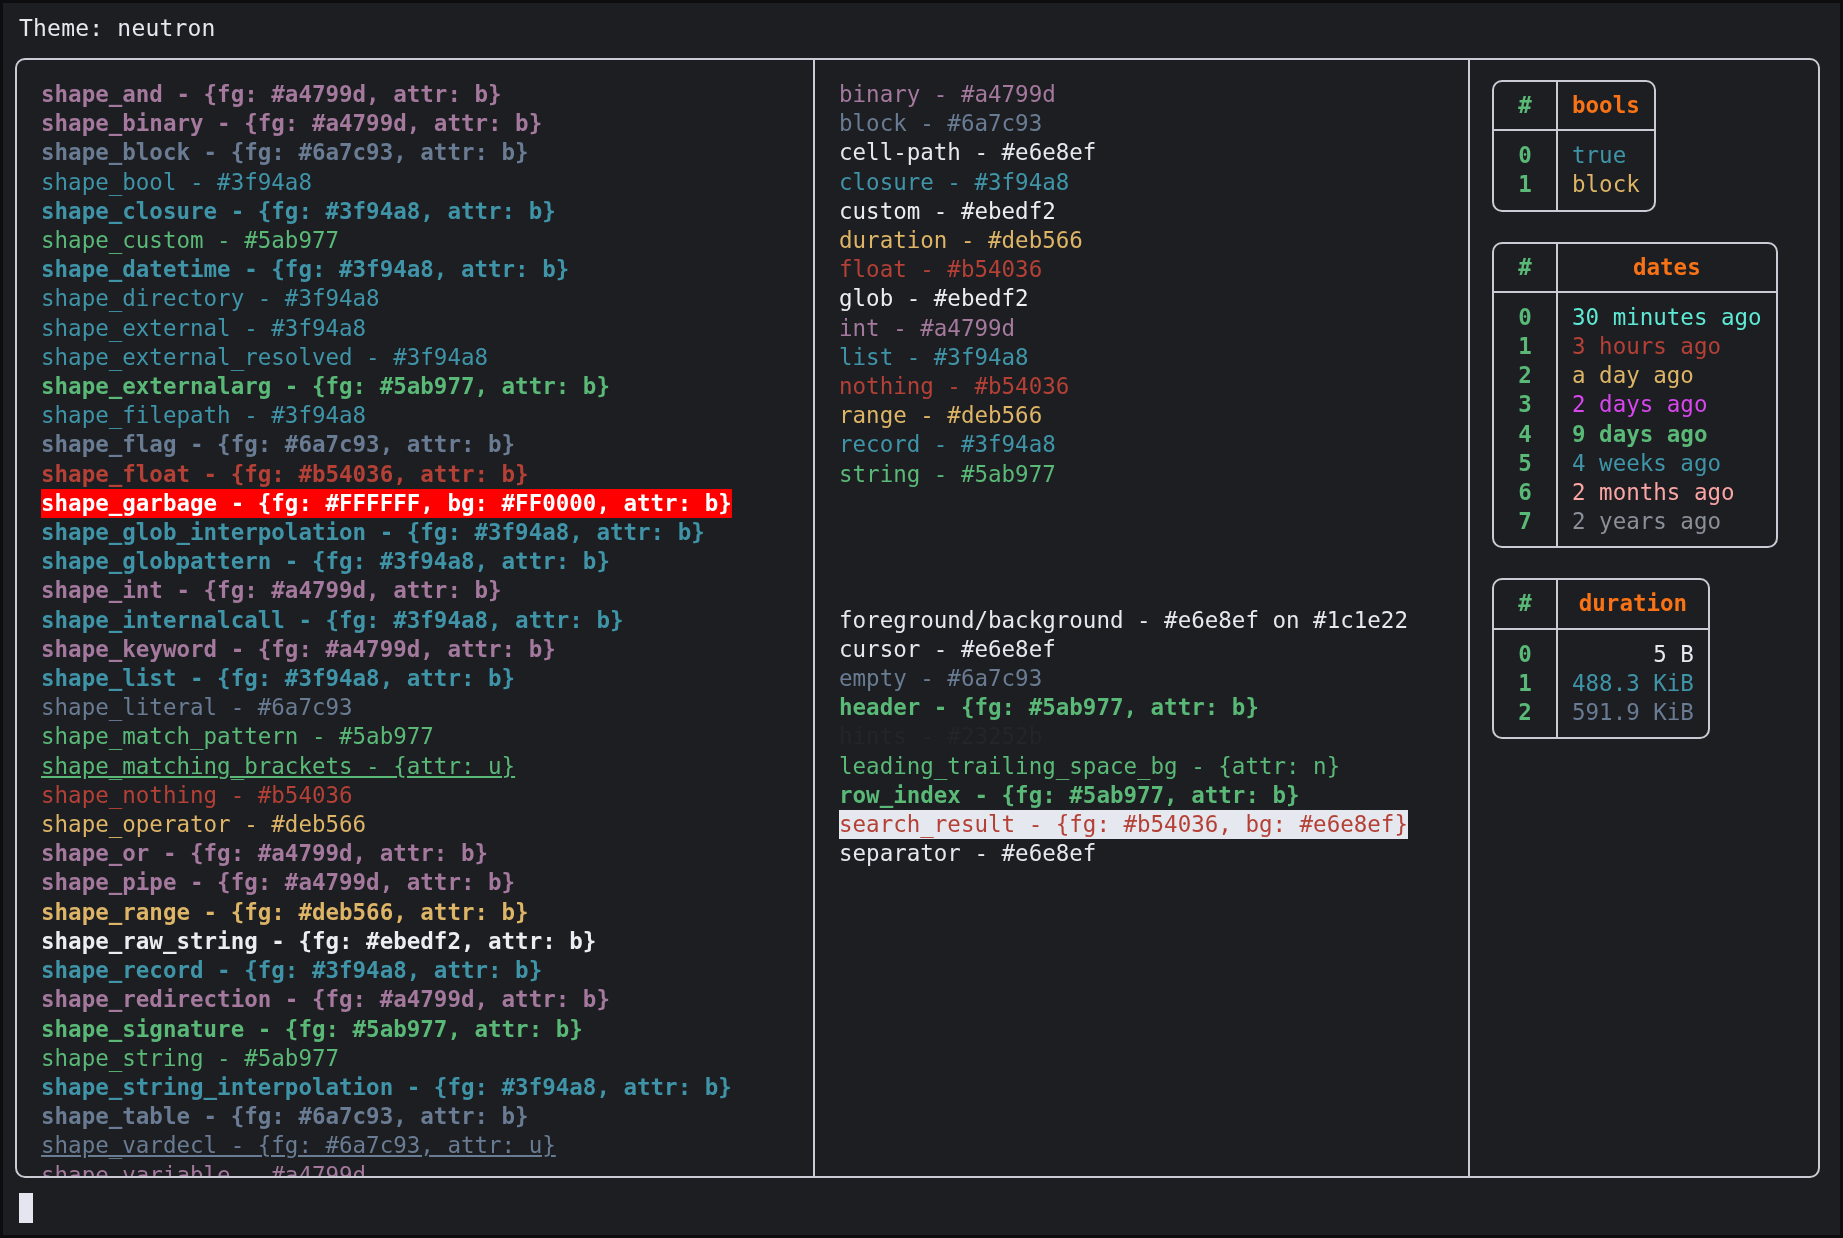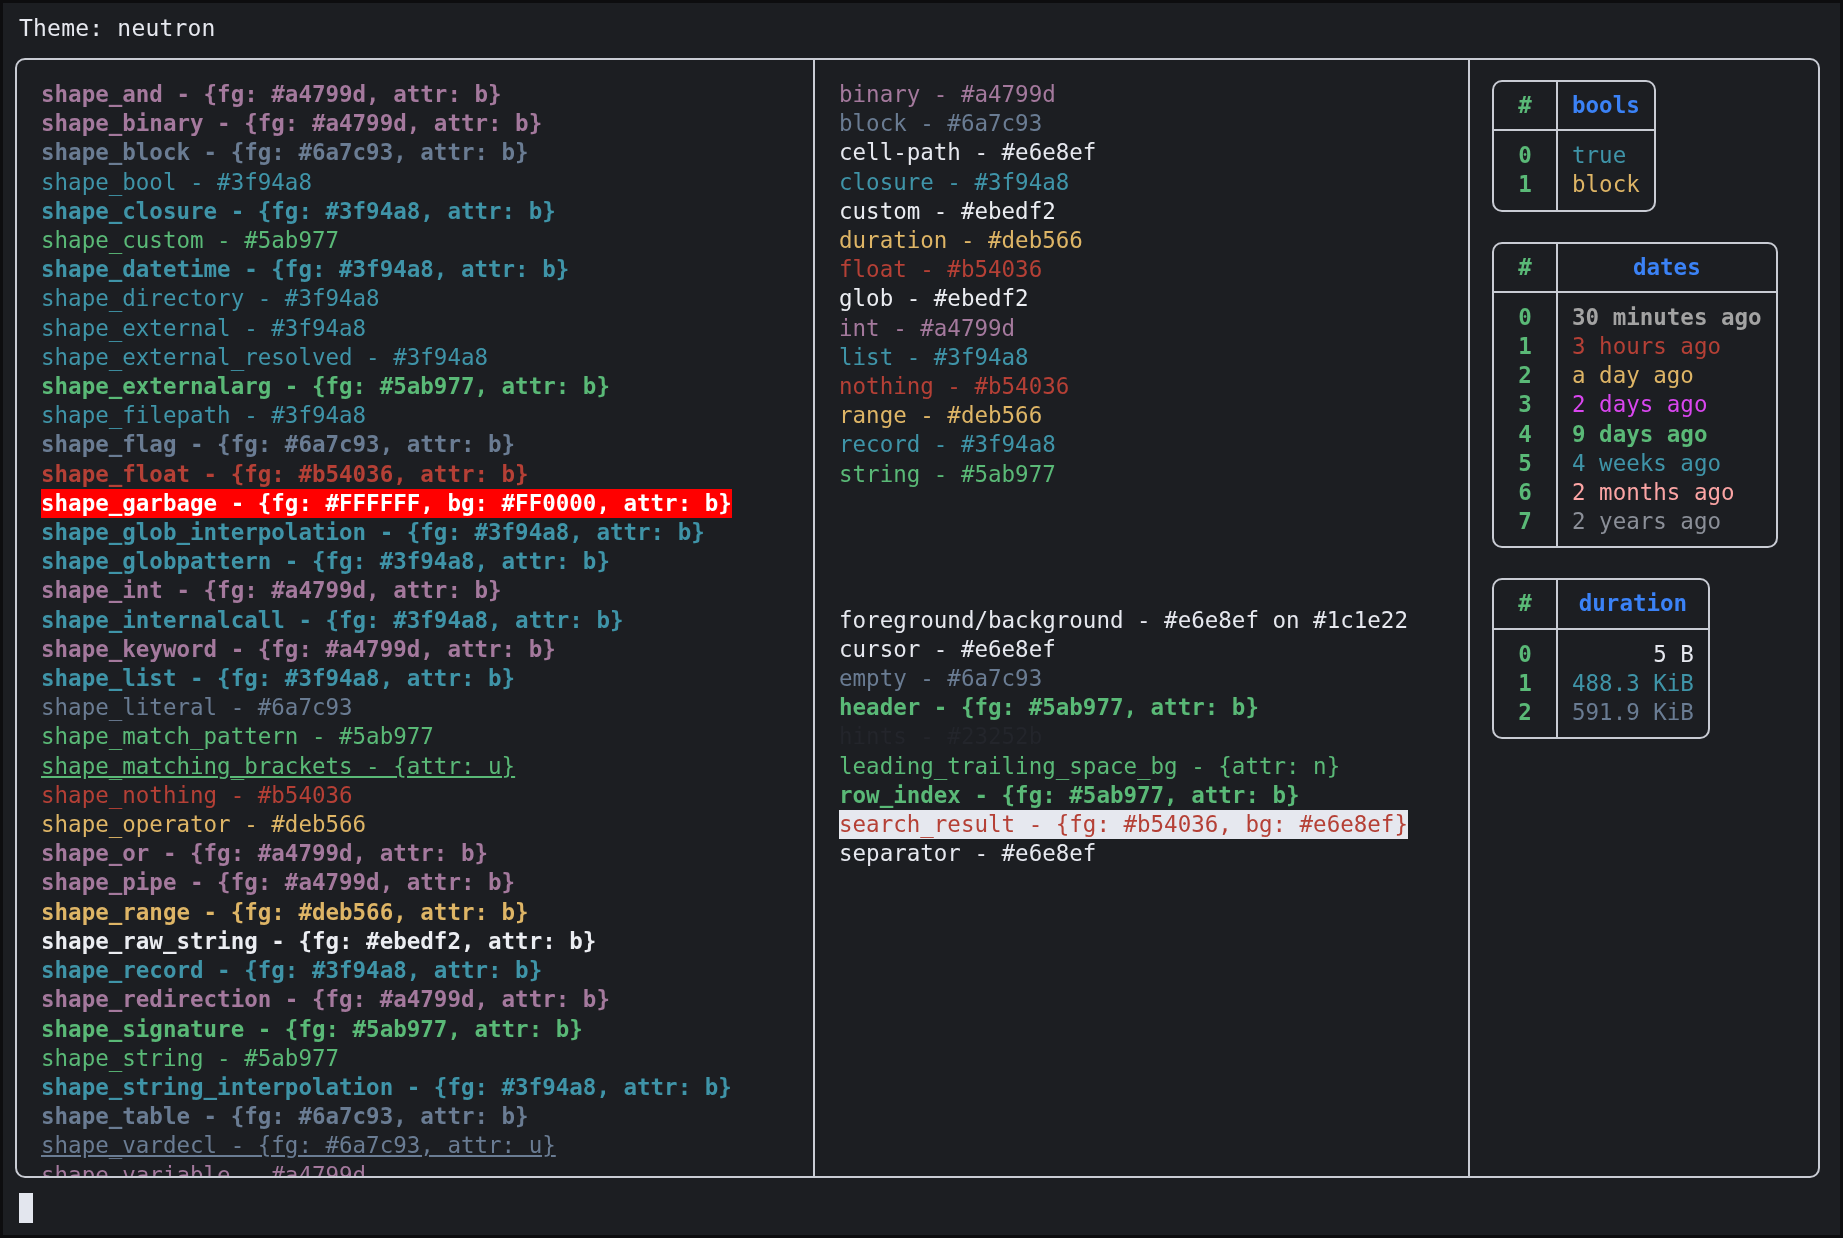--- a/index.html
+++ b/index.html
@@ -79,21 +79,21 @@
     line-height: 29.2px;
   }
   table.nu th, table.nu td {
     padding: 0 14px;
     white-space: pre;
   }
   table.nu thead th {
     border-bottom: 2px solid #c9ccd4;
     padding-top: 9px;
     padding-bottom: 9px;
-    color: #3b82f6;
+    color: #f97316;
     font-weight: bold;
   }
   table.nu th.idx, table.nu td.idx {
     border-right: 2px solid #c9ccd4;
     color: #5ab977;
     font-weight: bold;
     text-align: center;
     min-width: 34px;
   }
   table.nu tbody tr:first-child td { padding-top: 10px; }
@@ -152,21 +152,21 @@
           <table class="nu">
             <thead>
               <tr>
                 <th class="idx">#</th>
                 <th class="hdr">dates</th>
               </tr>
             </thead>
             <tbody>
               <tr>
                 <td class="idx">0</td>
-                <td class="val" style="color: #a3a3a3; font-weight: bold;">30 minutes ago</td>
+                <td class="val" style="color: #5eead4; font-weight: normal;">30 minutes ago</td>
               </tr>
               <tr>
                 <td class="idx">1</td>
                 <td class="val" style="color: rgb(181, 64, 54);">3 hours ago</td>
               </tr>
               <tr>
                 <td class="idx">2</td>
                 <td class="val" style="color: rgb(222, 181, 102);">a day ago</td>
               </tr>
               <tr>

